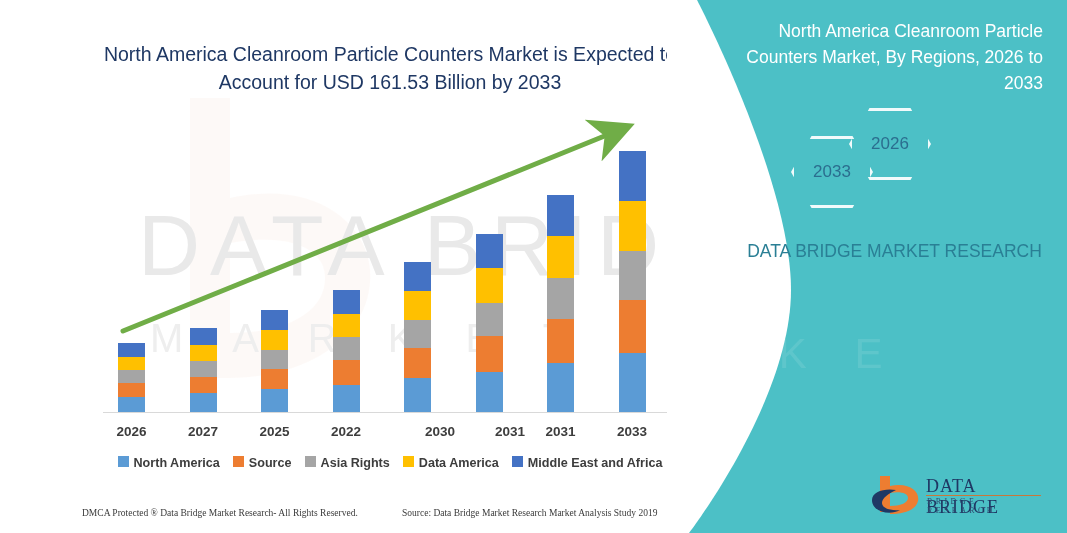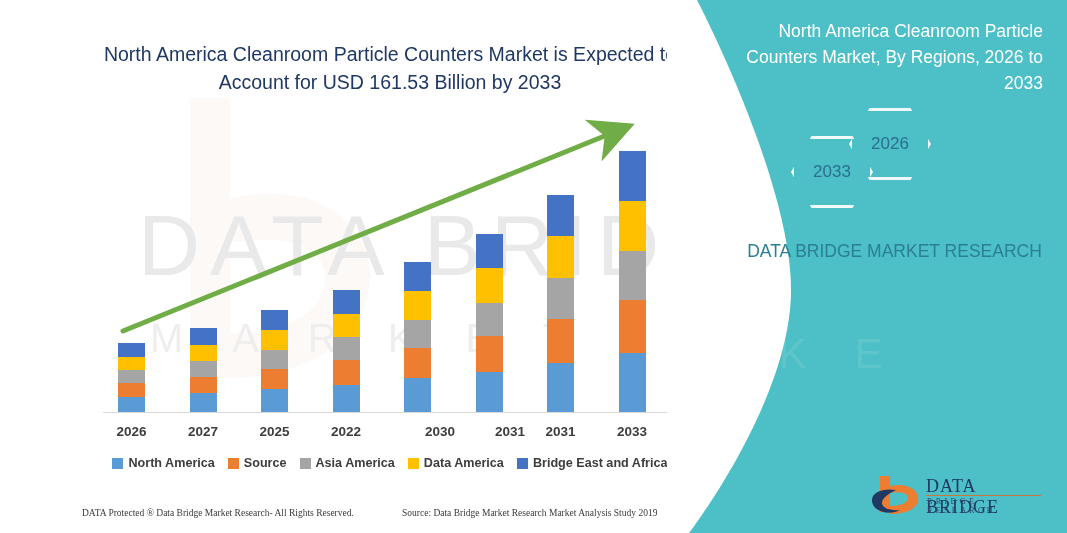--- a/index.html
+++ b/index.html
@@ -78,21 +78,21 @@
     font-size:13.5px;font-weight:bold;color:#3d3d3d;
   }
 
   .arrow{position:absolute;left:0;top:0;width:700px;height:440px;pointer-events:none;}
 
   
   .legend{
     position:absolute;left:96px;top:456px;width:588px;
     display:flex;justify-content:center;align-items:center;gap:13px;
   }
-  .legend-item{display:flex;align-items:center;gap:5px;}
+  .legend-item{display:flex;gap:5px;}
   .legend-swatch{width:11px;height:11px;display:block;}
   .legend-label{font-size:12.6px;font-weight:bold;color:#3d3d3d;white-space:nowrap;}
 
   
   .footer-left{
     position:absolute;left:82px;top:508px;font-size:9.5px;color:#3a3a3a;
     font-family:"Liberation Serif",serif;white-space:nowrap;
   }
   .footer-right{
     position:absolute;left:402px;top:508px;font-size:9.5px;color:#3a3a3a;
@@ -212,33 +212,33 @@
       <div class="legend-item">
         <span class="legend-swatch" style="background: rgb(91, 155, 213);"></span>
         <span class="legend-label">North America</span>
       </div>
       <div class="legend-item">
         <span class="legend-swatch" style="background: rgb(237, 125, 49);"></span>
         <span class="legend-label">Source</span>
       </div>
       <div class="legend-item">
         <span class="legend-swatch" style="background: rgb(165, 165, 165);"></span>
-        <span class="legend-label">Asia America</span>
+        <span class="legend-label">Asia Rights</span>
       </div>
       <div class="legend-item">
         <span class="legend-swatch" style="background: rgb(255, 192, 0);"></span>
         <span class="legend-label">Data America</span>
       </div>
       <div class="legend-item">
         <span class="legend-swatch" style="background: rgb(68, 114, 196);"></span>
-        <span class="legend-label">Bridge East and Africa</span>
+        <span class="legend-label">Middle East and Africa</span>
       </div>
     </div>
 
-  <div class="footer-left">DATA Protected ® Data Bridge Market Research- All Rights Reserved.</div>
+  <div class="footer-left">DMCA Protected ® Data Bridge Market Research- All Rights Reserved.</div>
   <div class="footer-right">Source: Data Bridge Market Research  Market Analysis Study 2019</div>
 
   <div class="teal-panel">
     <svg style="position:absolute;left:0;top:0;width:400px;height:533px;" viewBox="0 0 400 533">
       <path d="M0,0 L30,0 C30,0 124,180 124,290 C124,400 22,533 22,533 L0,533 Z" fill="#ffffff"></path>
     </svg>
 
     <div class="panel-wm">BRI</div>
     <div class="panel-wm2">M A R K E</div>
 

